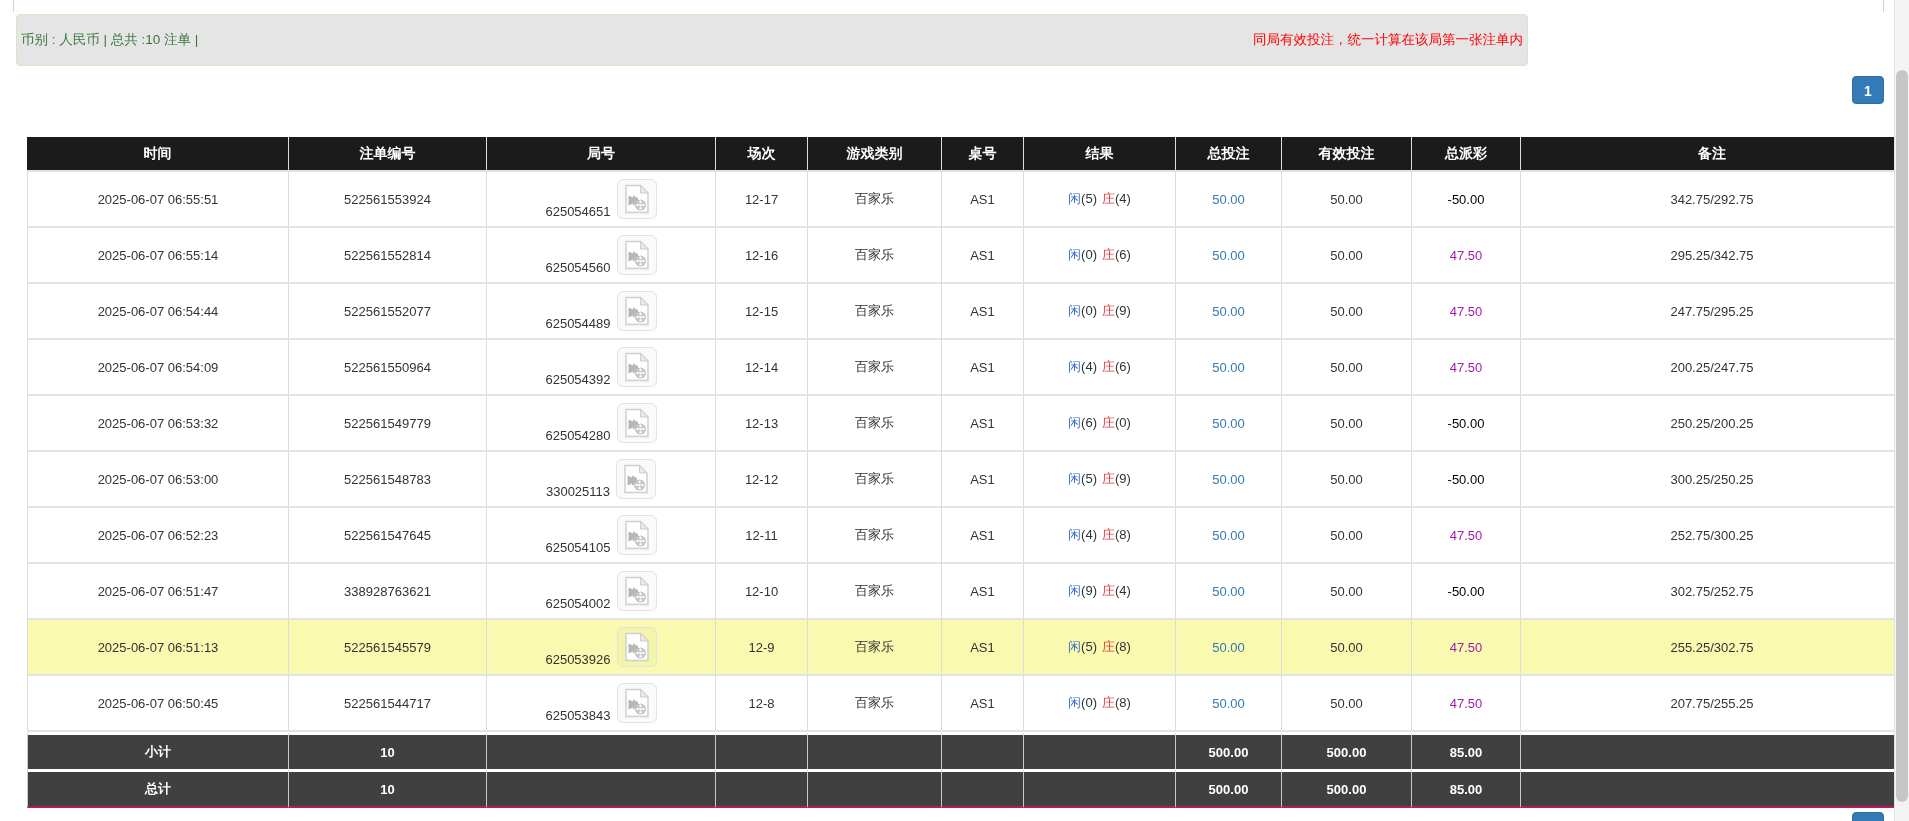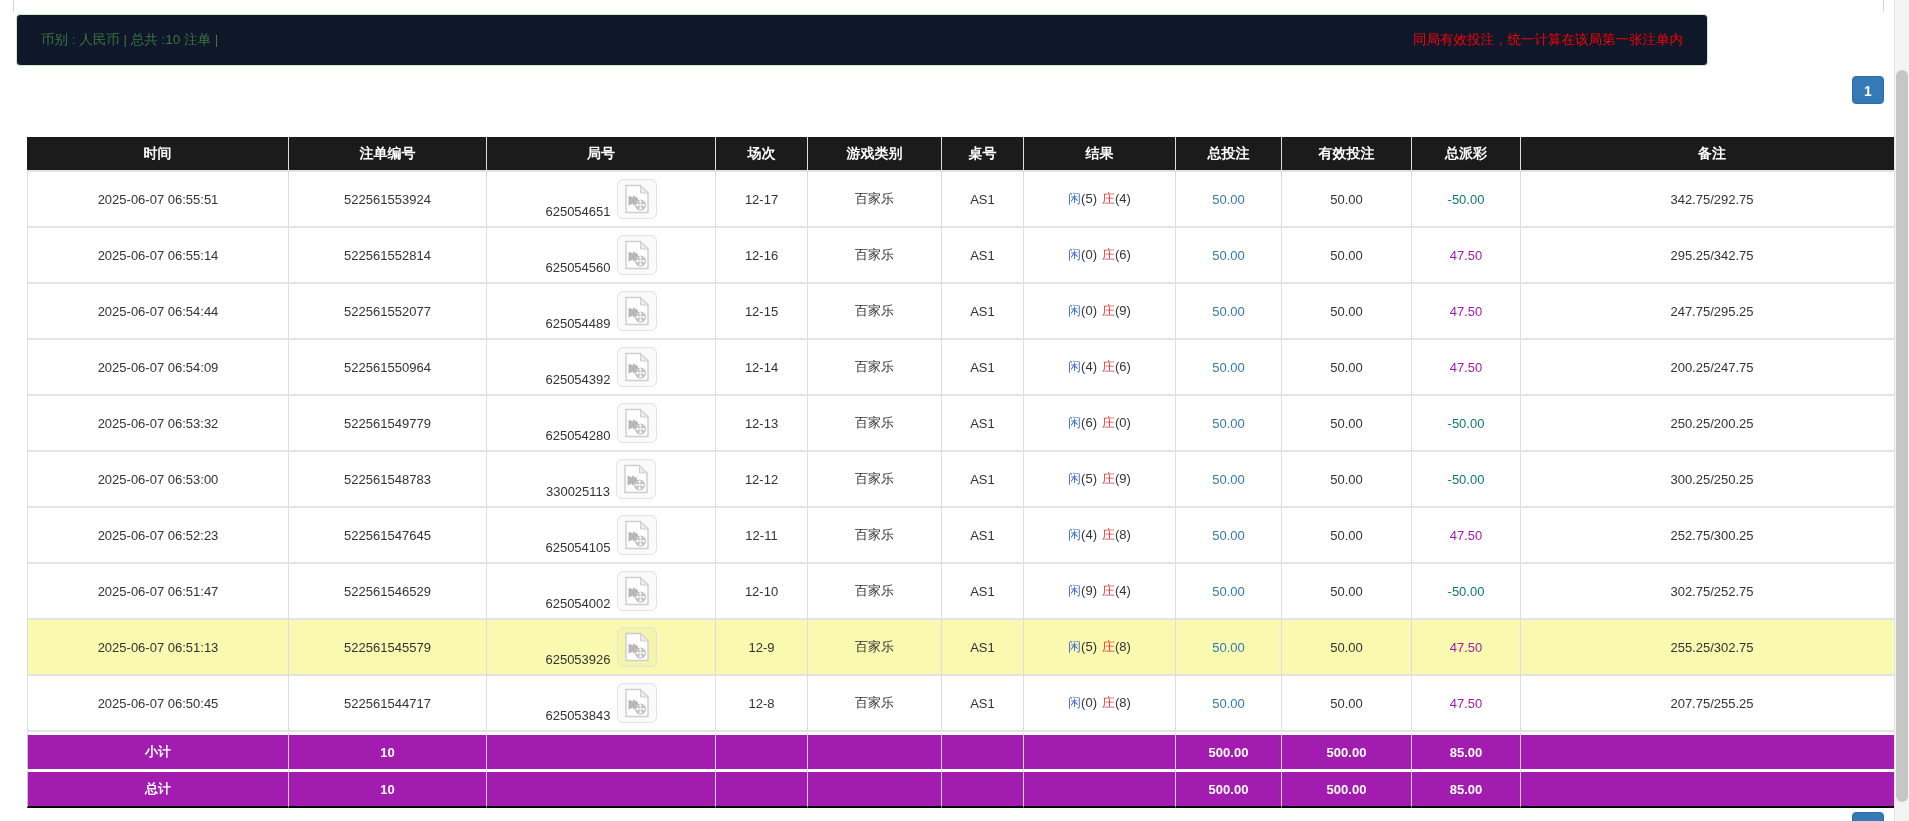--- a/index.html
+++ b/index.html
@@ -4,23 +4,23 @@
 <style>
   html,body{margin:0;padding:0;background:#fff;}
   body{font-family:"Liberation Sans","DejaVu Sans",sans-serif;color:#333;}
   .page{position:relative;width:1909px;height:821px;overflow:hidden;background:#fff;}
 
   
   .top-edge{position:absolute;left:13px;top:0;width:1869px;height:12px;
     border-left:1px solid #d2d2d2;border-right:1px solid #d2d2d2;background:#fff;}
 
   
-  .alert{position:absolute;left:16px;top:14px;width:1692px;height:52px;box-sizing:border-box;
-    background:#0f172a;border:1px solid #d6e9c6;border-radius:4px;
-    display:flex;align-items:center;justify-content:space-between;padding:0 24px;font-size:13.5px;}
+  .alert{position:absolute;left:16px;top:14px;width:1512px;height:52px;box-sizing:border-box;
+    background:#e5e5e5;border:1px solid #d6e9c6;border-radius:4px;
+    display:flex;align-items:center;justify-content:space-between;padding:0 4px;font-size:13.5px;}
   .alert .left{color:#3c763d;}
   .alert .notice{color:#ff0000;}
 
   
   .pager{position:absolute;}
   .pager-top{top:76px;right:25px;}
   .pager-bottom{top:812px;right:25px;}
   .page-btn{display:inline-block;width:32px;height:28px;line-height:28px;text-align:center;
     background:#337ab7;border:1px solid #2e6da4;border-radius:4px;color:#fff;
     font-size:14px;font-weight:bold;box-sizing:border-box;cursor:pointer;text-decoration:none;}
@@ -41,27 +41,27 @@
   td:first-child{border-left:1px solid #ddd;}
 
   tr.hl td{background:#f9f9b0;}
 
   .round-cell{display:flex;align-items:flex-end;justify-content:center;gap:6px;}
   .video-btn{width:40px;height:40px;border:1px solid #e2e2e2;border-radius:6px;
     background:rgba(0,0,0,0.02);display:flex;align-items:center;justify-content:center;
     cursor:pointer;padding:0;}
   .rp{color:#3a6ccc;} .rb{color:#e4393c;margin-left:5px;} .rn{color:#333;}
   a.amount{color:#337ab7;text-decoration:none;cursor:pointer;}
-  .c-pay{color:#a21caf;} .c-pay.neg{color:#0f766e;}
-
-  
-  tfoot td{height:32px;background:#a21caf;color:#fff;font-weight:bold;
+  .c-pay{color:#a21caf;} .c-pay.neg{color:#000000;}
+
+  
+  tfoot td{height:32px;background:#404040;color:#fff;font-weight:bold;
     border-top:3px solid #fff;border-right:1px solid #c9c9c9;border-bottom:none;}
   tfoot td:first-child{border-left:1px solid #c9c9c9;}
-  tfoot tr:last-child td{border-bottom:2px solid #000000;}
+  tfoot tr:last-child td{border-bottom:2px solid #be185d;}
 
   
   .scrollbar{position:absolute;right:0;top:0;width:14px;height:821px;background:#f4f4f4;
     border-left:1px solid #e3e3e3;}
   .scroll-thumb{position:absolute;left:1px;top:70px;width:12px;height:732px;background:#c6c6c6;
     border-radius:6px;}
 </style>
 </head>
 <body>
 
@@ -341,21 +341,21 @@
     </td>
     <td>
       <a class="amount c-total">50.00</a>
     </td>
     <td class="c-valid">50.00</td>
     <td class="c-pay">47.50</td>
     <td class="c-remark">252.75/300.25</td>
   </tr>
         <tr>
     <td class="c-time">2025-06-07 06:51:47</td>
-    <td class="c-bet">522561546529</td>
+    <td class="c-bet">338928763621</td>
     <td>
       <div class="round-cell">
         <span class="round-no">625054002</span>
         <button class="video-btn">
           <svg width="26" height="30" viewBox="0 0 26 30">
             <path d="M2 1.5 h14.5 l7.5 7.5 v19.5 h-22 z" fill="#fefefe" stroke="#cfcfcf" stroke-width="1.5"></path>
             <path d="M16.5 1.5 l7.5 7.5 h-7.5 z" fill="#e9e9e9" stroke="#cfcfcf" stroke-width="1"></path>
             <path d="M4.5 11.5 l4.5 2 v-2 l5 2.5 v5 l-5 2.5 v-2 l-4.5 2 z" fill="#b7b7b7"></path>
             <circle cx="16.5" cy="21" r="5.5" fill="#c4c4c4"></circle>
             <circle cx="16.5" cy="21" r="1.3" fill="#fff"></circle>

